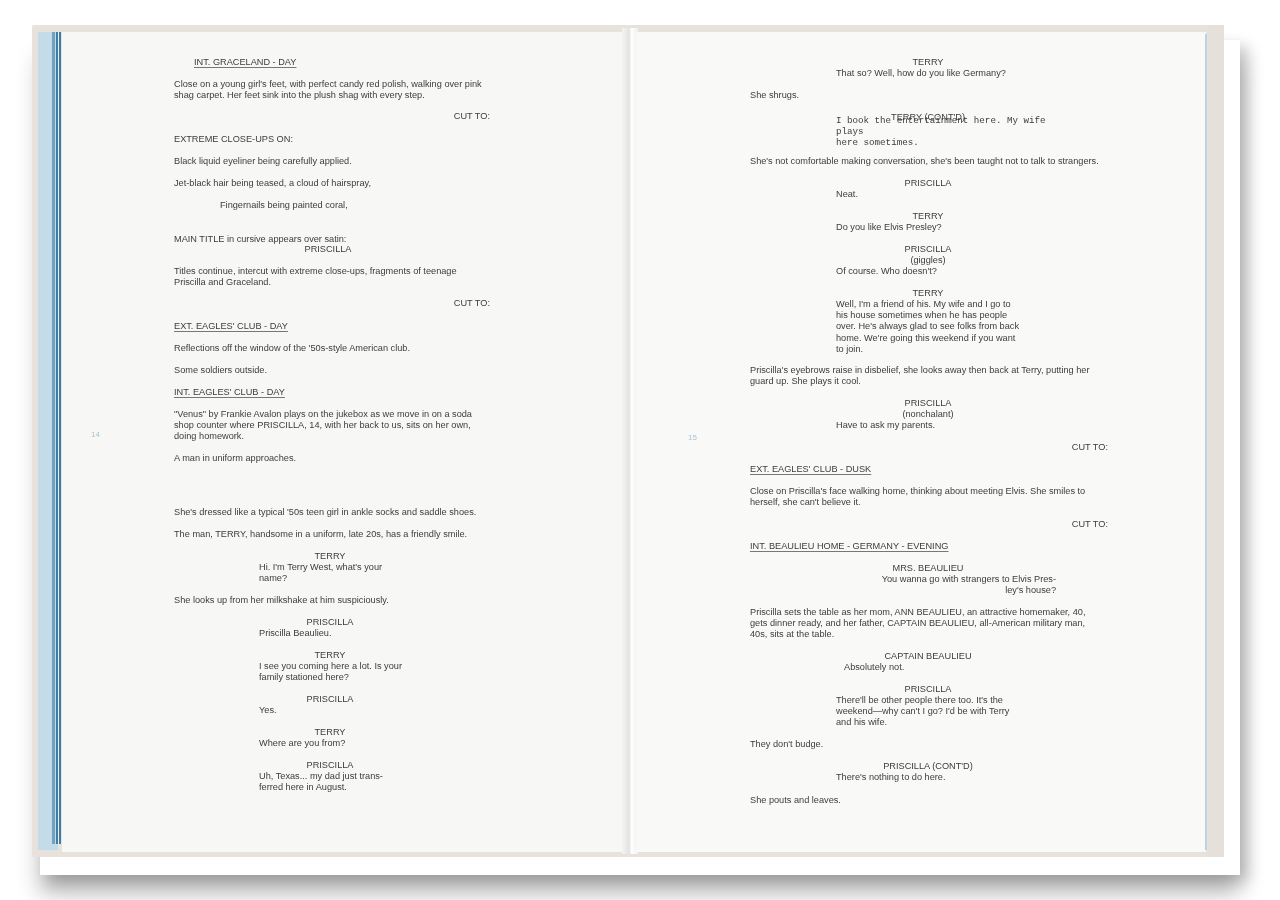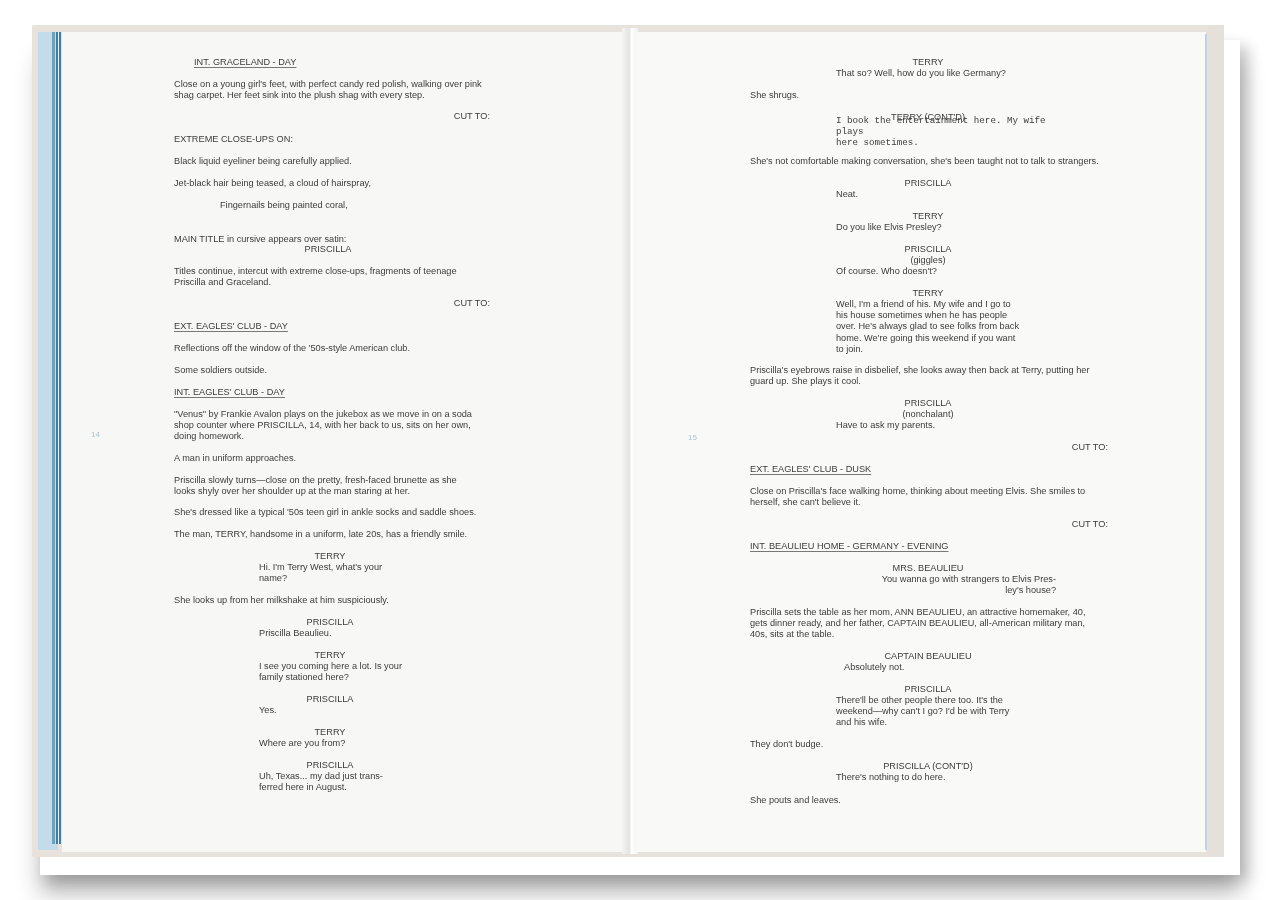--- a/index.html
+++ b/index.html
@@ -74,22 +74,20 @@
 Priscilla and Graceland.</div>
   <div class="blk right" style="left:112px;top:266px;width:316px;">CUT TO:</div>
   <div class="blk slug" style="left:112px;top:289px;">EXT. EAGLES' CLUB - DAY</div>
   <div class="blk" style="left:112px;top:311px;">Reflections off the window of the '50s-style American club.</div>
   <div class="blk" style="left:112px;top:333px;">Some soldiers outside.</div>
   <div class="blk slug" style="left:112px;top:355px;">INT. EAGLES' CLUB - DAY</div>
   <div class="blk" style="left:112px;top:377px;width:330px;">"Venus" by Frankie Avalon plays on the jukebox as we move in on a soda
 shop counter where PRISCILLA, 14, with her back to us, sits on her own,
 doing homework.</div>
   <div class="blk" style="left:112px;top:421px;">A man in uniform approaches.</div>
-  <div class="blk" style="left:112px;top:443px;width:330px;">Priscilla slowly turns—close on the pretty, fresh-faced brunette as she
-looks shyly over her shoulder up at the man staring at her.</div>
   <div class="blk" style="left:112px;top:475px;width:340px;">She's dressed like a typical '50s teen girl in ankle socks and saddle shoes.</div>
   <div class="blk" style="left:112px;top:497px;">The man, TERRY, handsome in a uniform, late 20s, has a friendly smile.</div>
   <div class="blk center" style="left:218px;top:519px;width:100px;">TERRY</div>
   <div class="blk" style="left:197px;top:530px;width:160px;">Hi. I'm Terry West, what's your
 name?</div>
   <div class="blk" style="left:112px;top:563px;">She looks up from her milkshake at him suspiciously.</div>
   <div class="blk center" style="left:218px;top:585px;width:100px;">PRISCILLA</div>
   <div class="blk" style="left:197px;top:596px;width:160px;">Priscilla Beaulieu.</div>
   <div class="blk center" style="left:218px;top:618px;width:100px;">TERRY</div>
   <div class="blk" style="left:197px;top:629px;width:160px;">I see you coming here a lot. Is your

